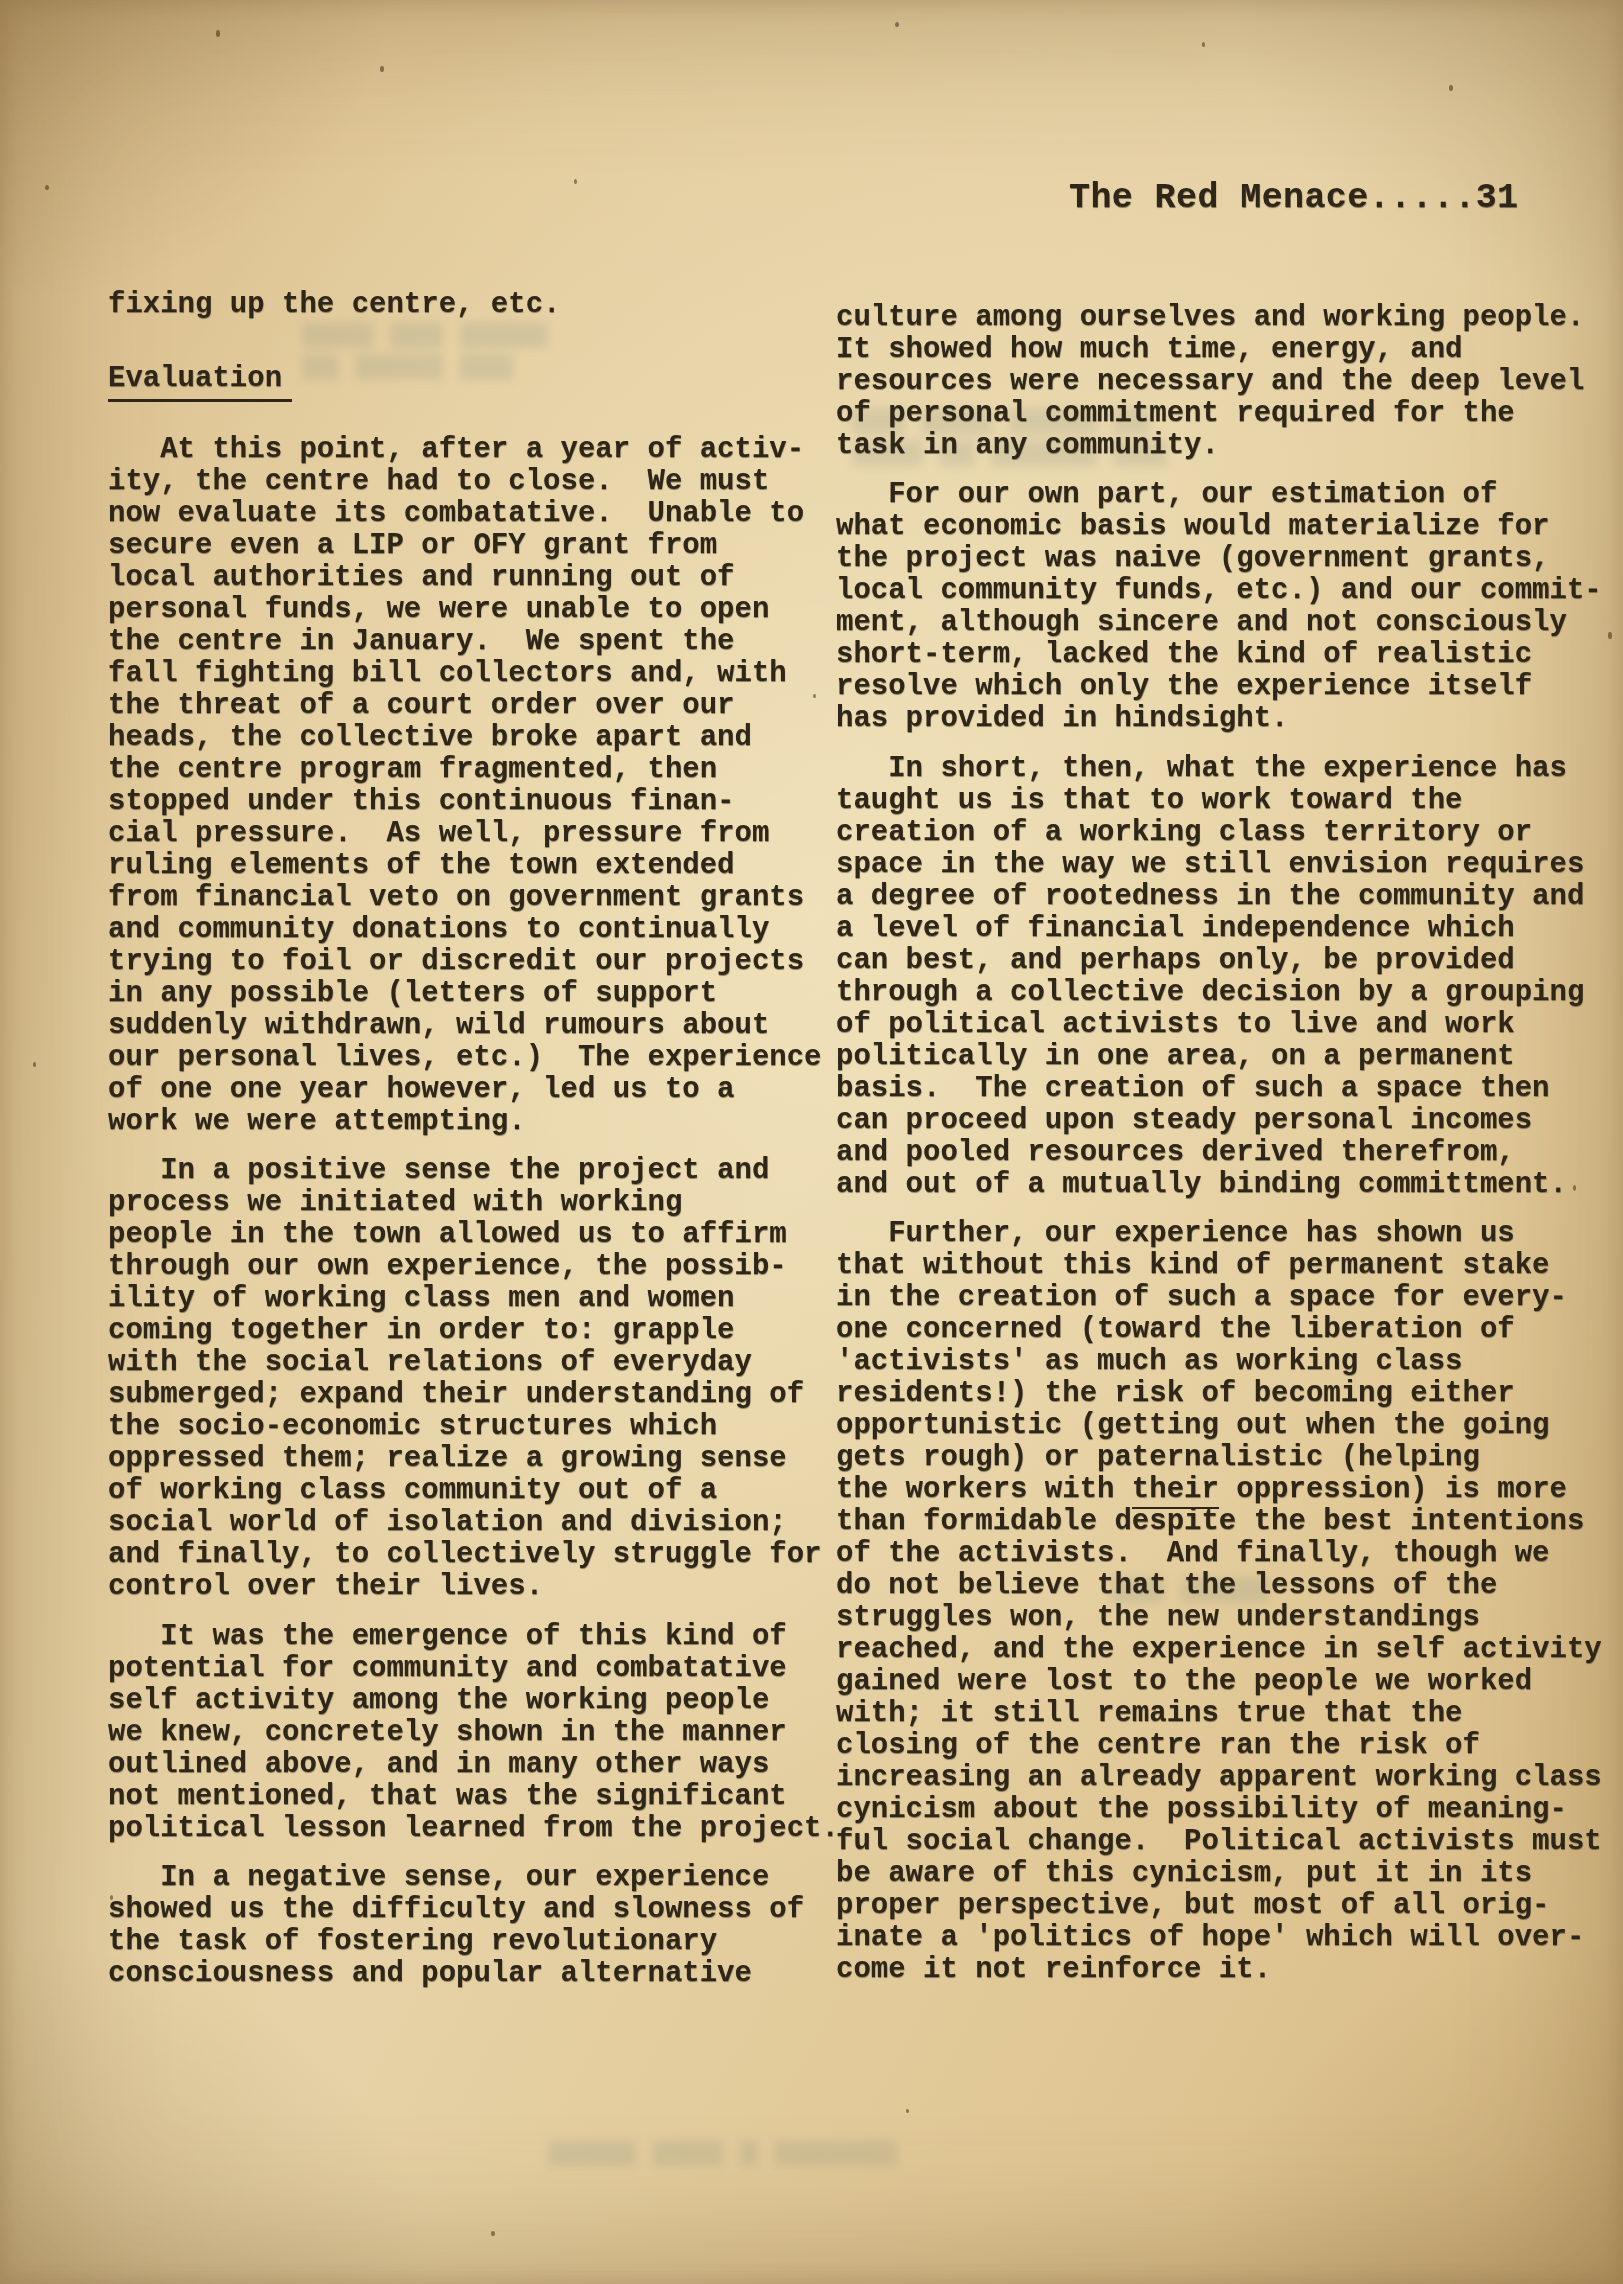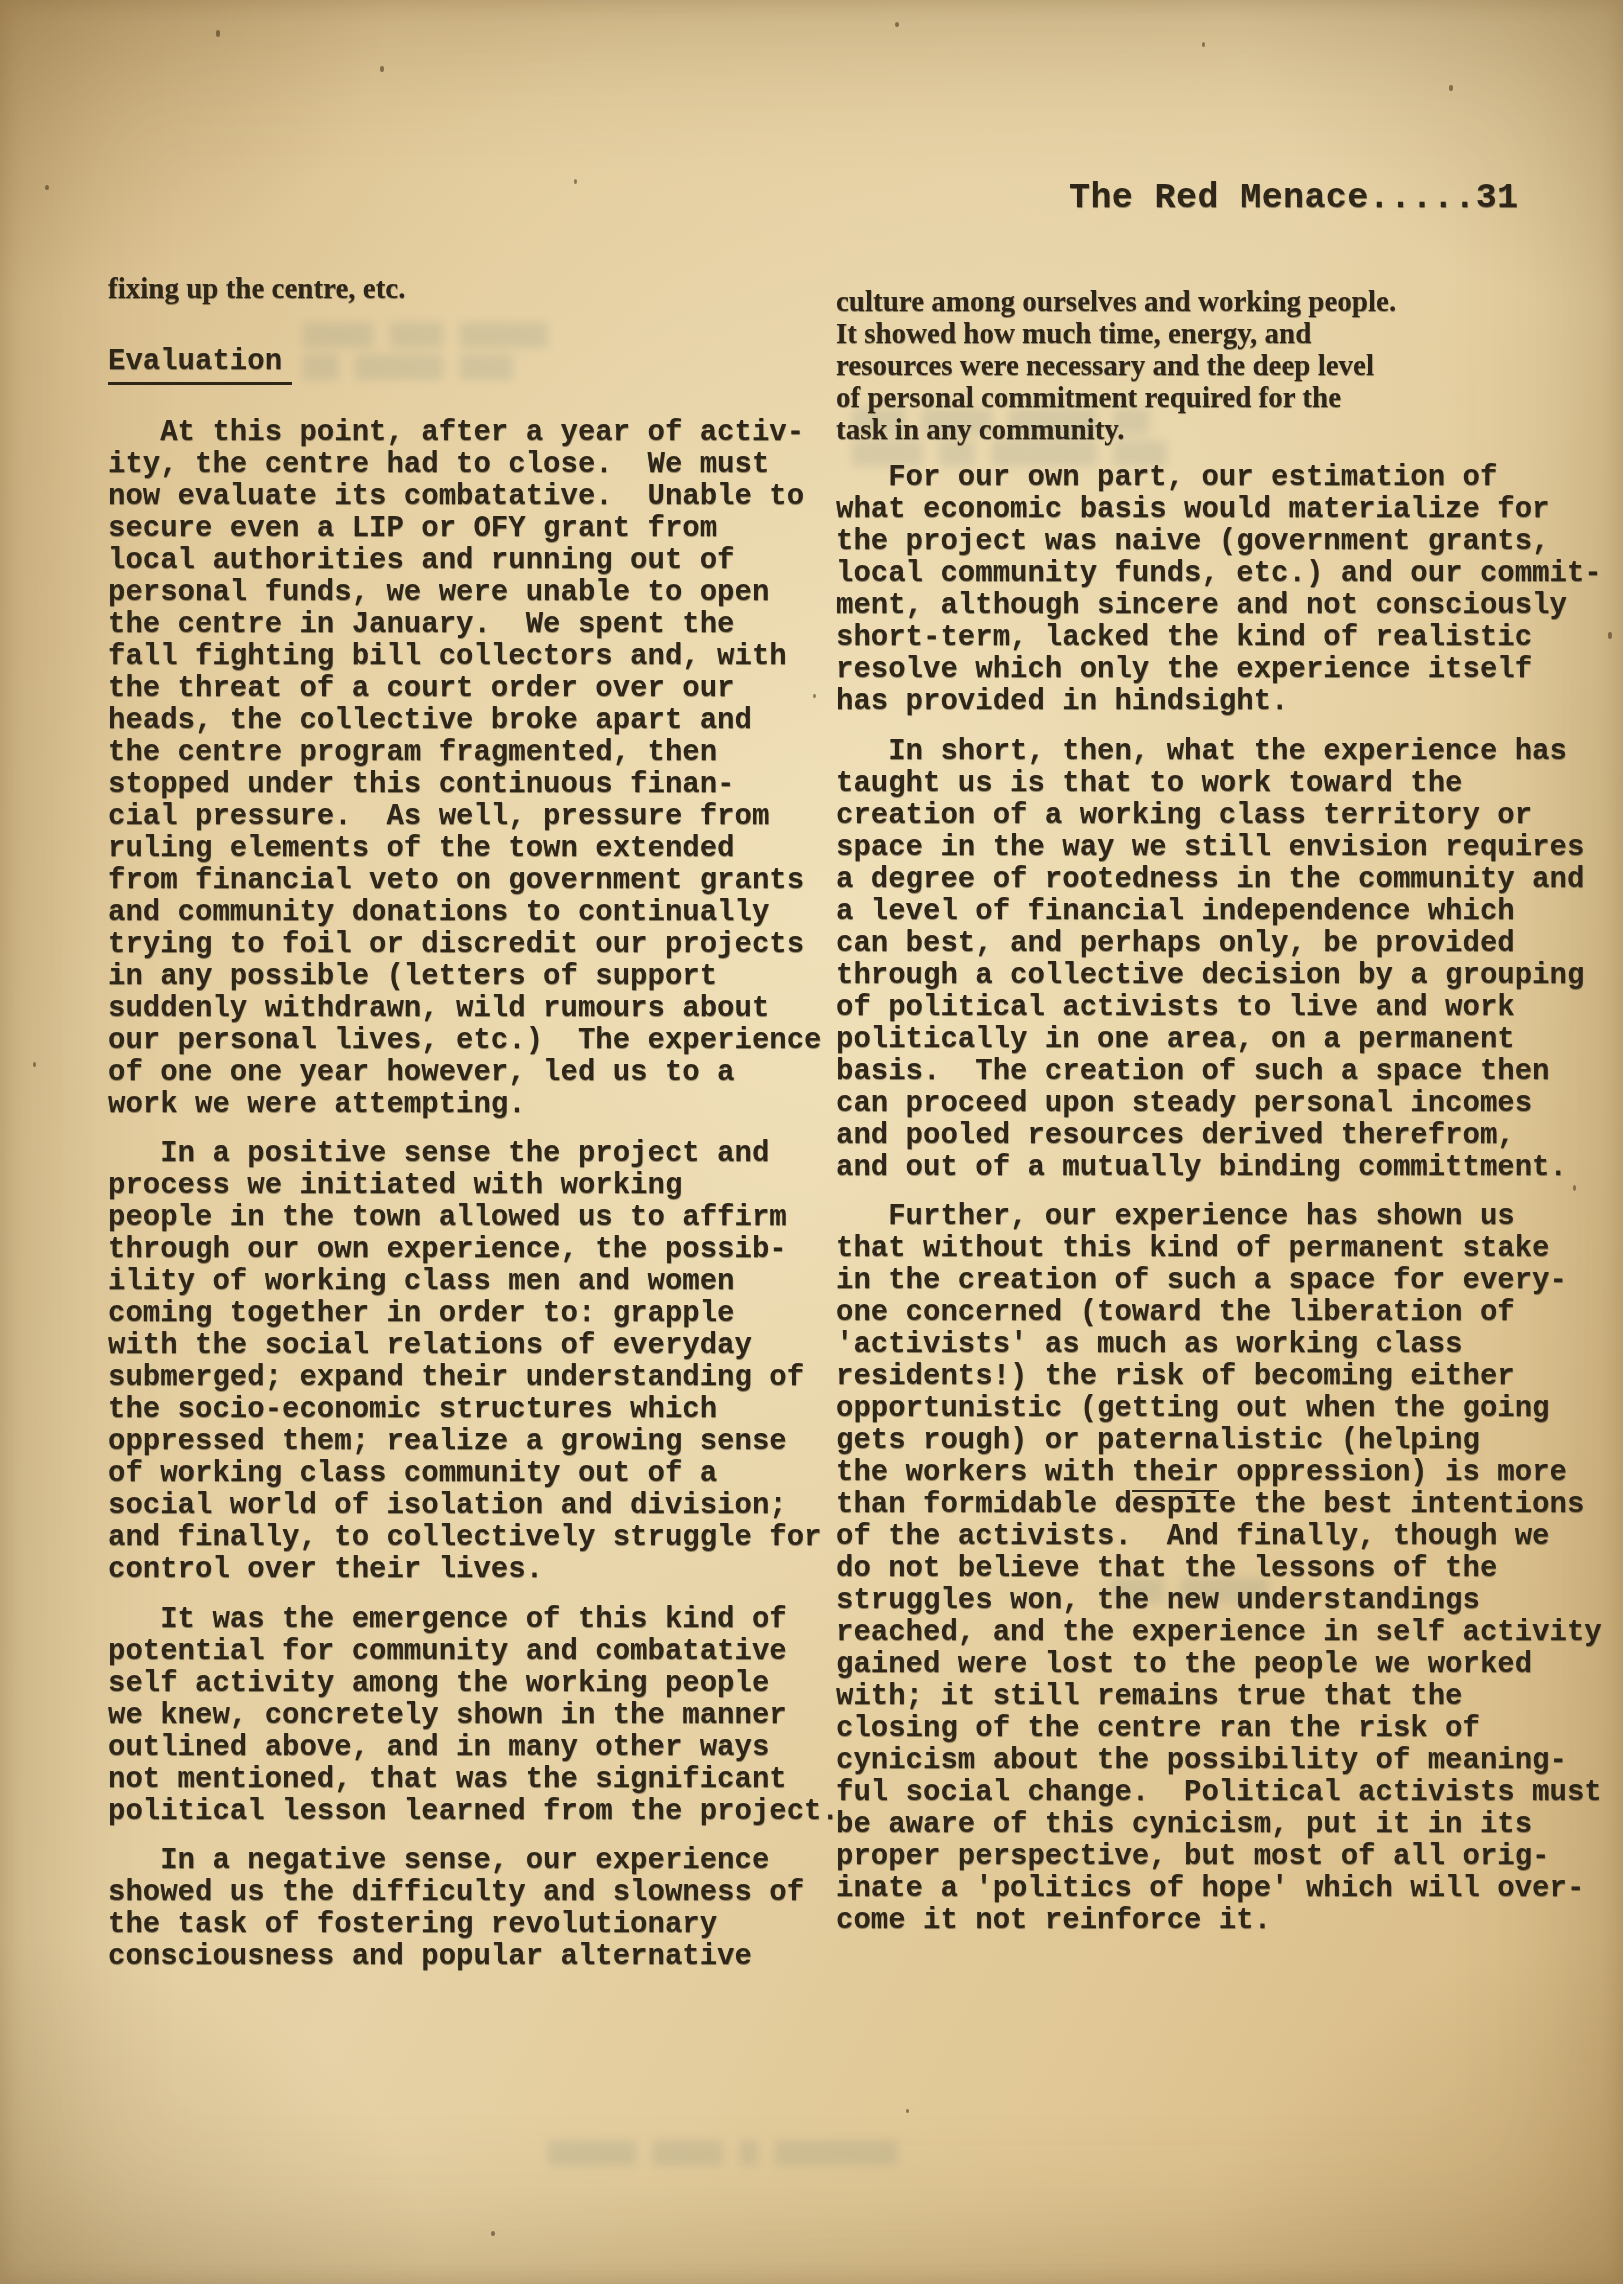--- a/index.html
+++ b/index.html
@@ -28,21 +28,21 @@
     text-shadow:0.4px 0.6px 0.7px rgba(46,36,18,0.55);
   }
   
   .col{position:absolute;font-size:29px;line-height:32px;font-weight:700;
        text-shadow:0.3px 0.5px 0.7px rgba(46,36,18,0.5);}
   .col-left{left:108px;top:272px;width:714px;}
   .col-right{left:836px;top:285px;width:772px;}
   .tline{white-space:pre;}
   .tline u{text-decoration:none;border-bottom:2.9px solid #2e2619;padding-bottom:0.7px;margin-top:12px;}
   .block{margin-top:17.3px;}
-  .block:first-child{margin-top:0;font-family:Liberation Serif, serif;}
+  .block:first-child{margin-top:17px;}
   .heading-block{margin-top:42px;}
   .heading-block + .block{margin-top:32px;}
   .heading-text{display:inline-block;border-bottom:3.6px solid #2e2619;padding-bottom:4px;
                 padding-right:10px;}
 </style>
 </head>
 <body>
 
 <div class="page">
 
@@ -180,20 +180,21 @@
         <div class="tline">gets rough) or paternalistic (helping</div>
         <div class="tline">the workers with <u>their</u> oppression) is more</div>
         <div class="tline">than formidable despite the best intentions</div>
         <div class="tline">of the activists.  And finally, though we</div>
         <div class="tline">do not believe that the lessons of the</div>
         <div class="tline">struggles won, the new understandings</div>
         <div class="tline">reached, and the experience in self activity</div>
         <div class="tline">gained were lost to the people we worked</div>
         <div class="tline">with; it still remains true that the</div>
         <div class="tline">closing of the centre ran the risk of</div>
+        <div class="tline">increasing an already apparent working class</div>
         <div class="tline">cynicism about the possibility of meaning-</div>
         <div class="tline">ful social change.  Political activists must</div>
         <div class="tline">be aware of this cynicism, put it in its</div>
         <div class="tline">proper perspective, but most of all orig-</div>
         <div class="tline">inate a 'politics of hope' which will over-</div>
         <div class="tline">come it not reinforce it.</div>
       </div>
   </div>
 
 </div>

